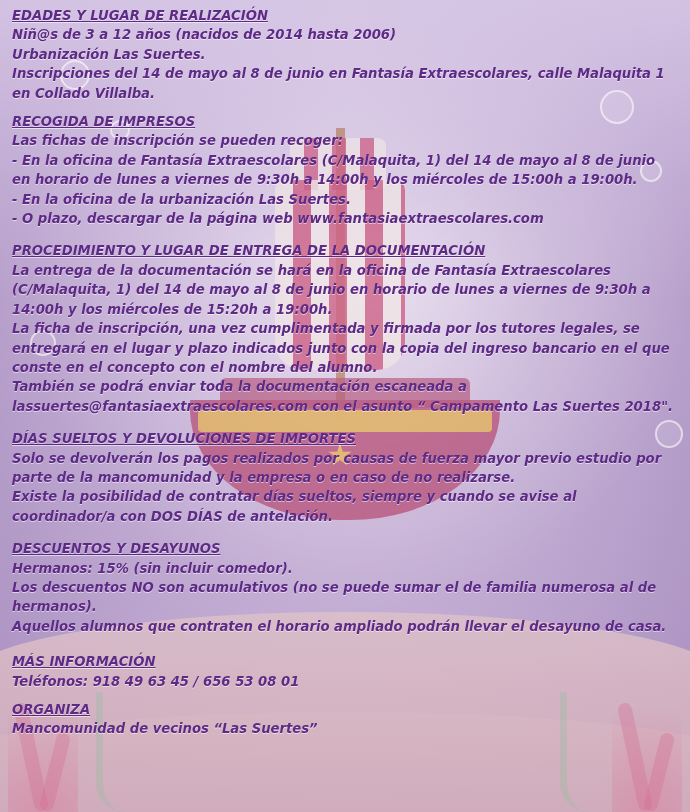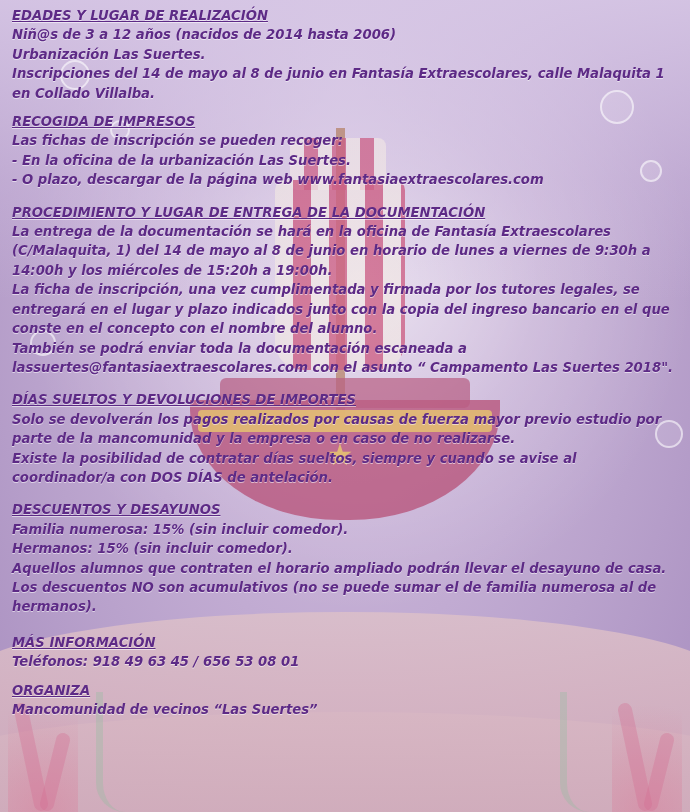--- a/index.html
+++ b/index.html
@@ -227,43 +227,43 @@
     <div class="block tight">
       <p class="heading">EDADES Y LUGAR DE REALIZACIÓN</p>
       <p>Niñ@s de 3 a 12 años (nacidos de 2014 hasta 2006)</p>
       <p>Urbanización Las Suertes.</p>
       <p>Inscripciones del 14 de mayo al 8 de junio en Fantasía Extraescolares, calle Malaquita 1 en Collado Villalba.</p>
     </div>
 
     <div class="block">
       <p class="heading">RECOGIDA DE IMPRESOS</p>
       <p>Las fichas de inscripción se pueden recoger:</p>
+      <p>- En la oficina de Fantasía Extraescolares (C/Malaquita, 1) del 14 de mayo al 8 de junio en horario de lunes a viernes de 9:30h a 14:00h y los miércoles de 15:00h a 19:00h.</p>
       <p>- En la oficina de la urbanización Las Suertes.</p>
       <p>- O plazo, descargar de la página web www.fantasiaextraescolares.com</p>
     </div>
 
     <div class="block">
       <p class="heading">PROCEDIMIENTO Y LUGAR DE ENTREGA DE LA DOCUMENTACIÓN</p>
       <p>La entrega de la documentación se hará en la oficina de Fantasía Extraescolares (C/Malaquita, 1) del 14 de mayo al 8 de junio en horario de lunes a viernes de 9:30h a 14:00h y los miércoles de 15:20h a 19:00h.</p>
       <p>La ficha de inscripción, una vez cumplimentada y firmada por los tutores legales, se entregará en el lugar y plazo indicados junto con la copia del ingreso bancario en el que conste en el concepto con el nombre del alumno.</p>
       <p>También se podrá enviar toda la documentación escaneada a lassuertes@fantasiaextraescolares.com con el asunto “ Campamento Las Suertes 2018".</p>
     </div>
 
     <div class="block">
       <p class="heading">DÍAS SUELTOS Y DEVOLUCIONES DE IMPORTES</p>
       <p>Solo se devolverán los pagos realizados por causas de fuerza mayor previo estudio por parte de la mancomunidad y la empresa o en caso de no realizarse.</p>
       <p>Existe la posibilidad de contratar días sueltos, siempre y cuando se avise al coordinador/a con DOS DÍAS de antelación.</p>
     </div>
 
     <div class="block">
       <p class="heading">DESCUENTOS Y DESAYUNOS</p>
-      <p>Familia numerosa: 15% (sin incluir comedor).</p>
       <p>Hermanos: 15% (sin incluir comedor).</p>
+      <p>Los descuentos NO son acumulativos (no se puede sumar el de familia numerosa al de hermanos).</p>
       <p>Aquellos alumnos que contraten el horario ampliado podrán llevar el desayuno de casa.</p>
-      <p>Los descuentos NO son acumulativos (no se puede sumar el de familia numerosa al de hermanos).</p>
     </div>
 
     <div class="block tight spacer-top">
       <p class="heading">MÁS INFORMACIÓN</p>
       <p>Teléfonos: 918 49 63 45 / 656 53 08 01</p>
     </div>
 
     <div class="block tight">
       <p class="heading">ORGANIZA</p>
       <p>Mancomunidad de vecinos “Las Suertes”</p>

